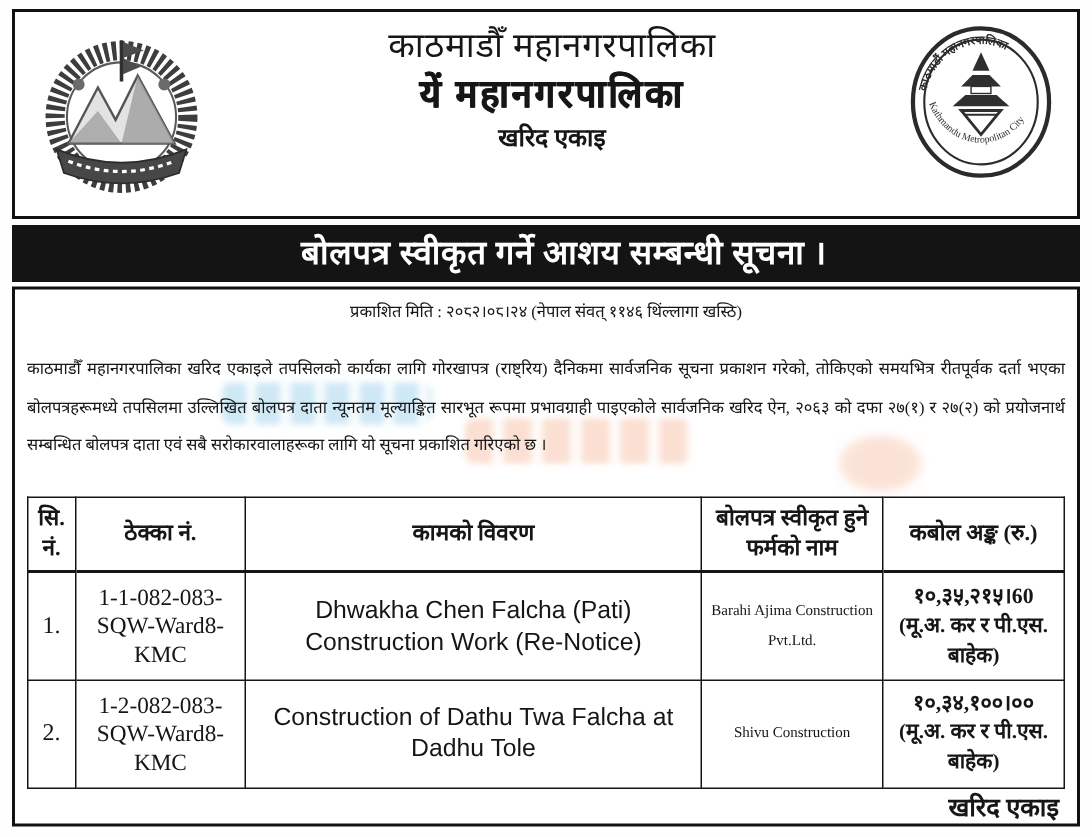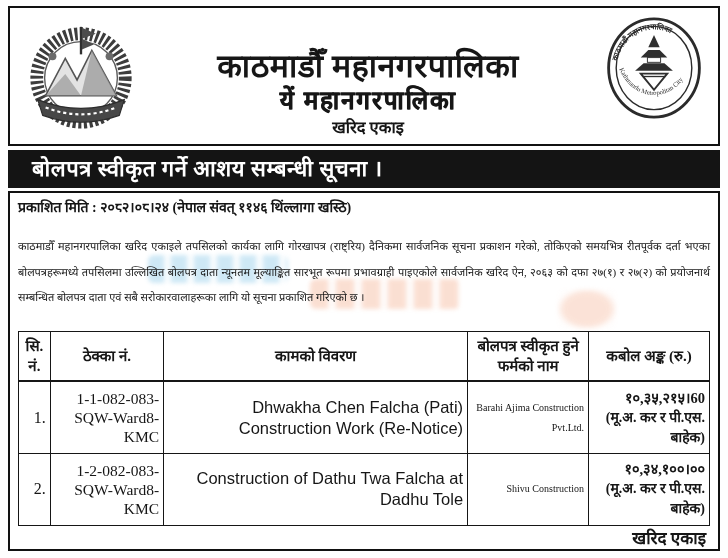--- a/index.html
+++ b/index.html
@@ -21,54 +21,55 @@
   .header-box {
     position: relative;
     height: 140px;
     border: 2.5px solid #111;
     padding: 5px 120px 2px 128px;
     text-align: center;
     background: #fff;
   }
   .logo-left { position: absolute; left: 12px; top: 7px; width: 118px; height: 122px; }
   .logo-right { position: absolute; right: 14px; top: 8px; width: 100px; height: 104px; }
-  .hl1 { font-size: 32px; font-weight: bold; line-height: 35px; letter-spacing: 0.5px; margin-top: 36px; }
+  .hl1 { font-size: 23px; font-weight: normal; line-height: 35px; letter-spacing: 0.5px; }
   .hl-ranjana {
     font-size: 24px; font-weight: bold; line-height: 33px;
     letter-spacing: 2px; transform: scaleY(1.08);
     text-shadow: 0.7px 0 0 #161616;
   }
   .hl2 { font-size: 20px; font-weight: bold; line-height: 26px; }
   .hl3 { font-size: 16.5px; font-weight: bold; line-height: 22px; }
   .hl4 { font-size: 16.5px; font-weight: bold; line-height: 23px; }
 
   
   .banner {
     margin-top: 4px;
     height: 38px;
     background: #141414;
     color: #ffffff;
     font-size: 22px; font-weight: bold;
-    text-align: left; line-height: 38px;
+    text-align: center; line-height: 38px;
     letter-spacing: 0.5px;
     padding-left: 24px;
   }
 
   
   .content-box {
     position: relative;
     margin-top: 3px;
     height: 360px;
     border: 2.5px solid #111;
     padding: 3px 8px 2px 8px;
     background: #fff;
   }
   .pub-date {
     position: relative; z-index: 2;
-    font-size: 14px; font-weight: bold;
+    text-align: center;
+    font-size: 11px; font-weight: normal;
     line-height: 24px;
   }
   .para {
     position: relative; z-index: 2;
     margin-top: 14px;
     font-size: 11px; font-weight: 400;
     line-height: 25.6px;
     text-align: justify;
     text-justify: inter-word;
   }
@@ -103,21 +104,21 @@
     padding: 2px 4px;
     overflow: hidden;
   }
   .notice-table th {
     font-family: "Liberation Serif", "DejaVu Serif", serif;
     font-size: 15px; font-weight: bold;
     height: 50px;
     line-height: 20px;
     border-bottom-width: 2.2px;
   }
-  .notice-table td { height: 72px; text-align: right; }
+  .notice-table td { height: 72px; }
   .cell-sn { font-size: 16px; font-family: "Liberation Serif", serif; }
   .cell-contract { font-size: 15.5px; line-height: 19px; font-family: "Liberation Serif", serif; }
   .cell-desc { font-size: 16.5px; line-height: 21px; font-family: Liberation Sans, sans-serif; }
   .cell-firm { font-size: 10px; line-height: 20px; font-family: Liberation Serif, serif; }
   .cell-amount { font-size: 14.5px; line-height: 20px; font-weight: 600; }
   .amount-note { display: block; font-size: 14px; font-weight: 600; }
 
   .footer-sign {
     position: relative; z-index: 2;
     text-align: right;

